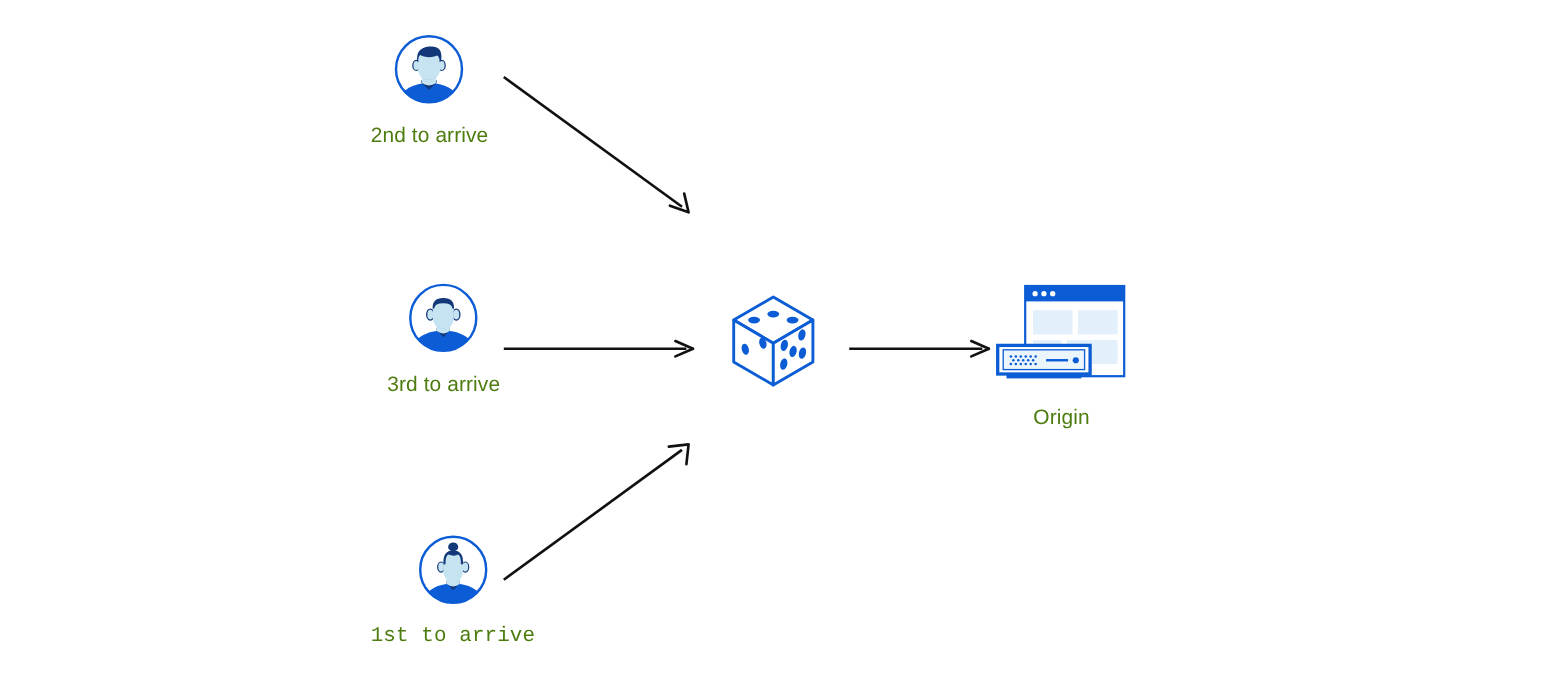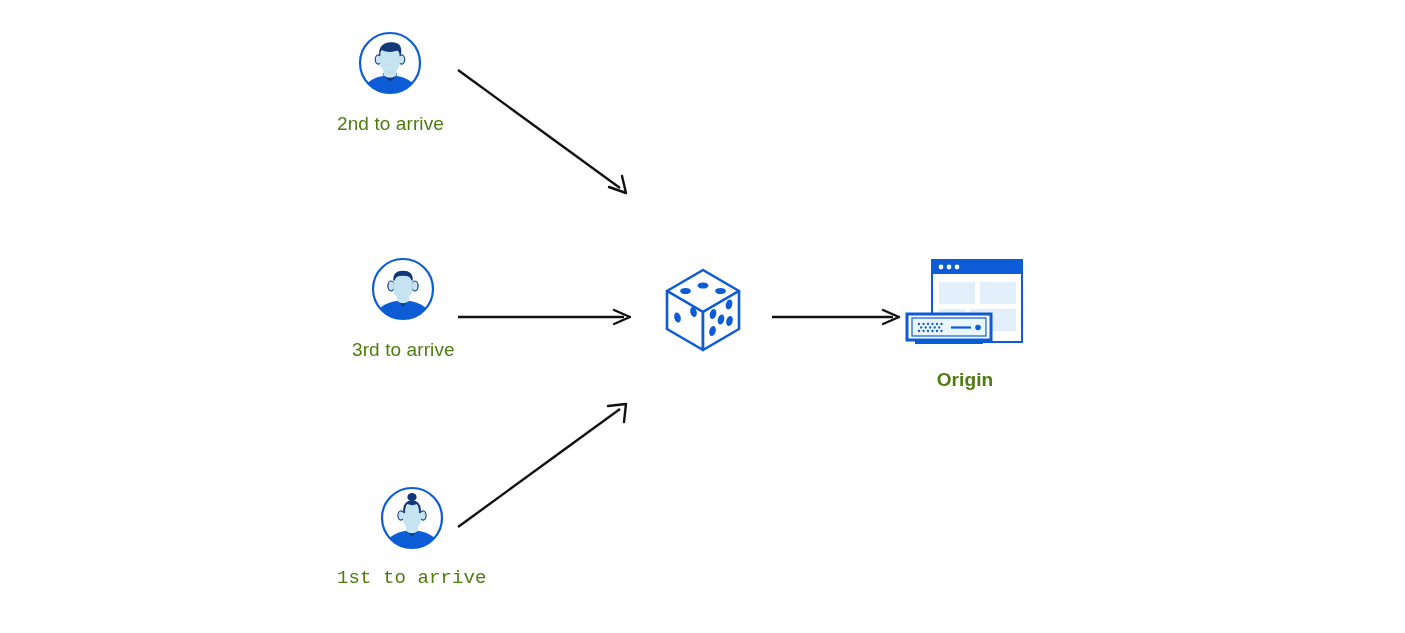--- a/index.html
+++ b/index.html
@@ -183,21 +183,21 @@
           <ellipse cx="69.0" cy="40.5" rx="3.2" ry="5.2" transform="rotate(14 69.0 40.5)"></ellipse>
           <ellipse cx="53.0" cy="50.0" rx="3.2" ry="5.2" transform="rotate(14 53.0 50.0)"></ellipse>
           <ellipse cx="61.0" cy="55.5" rx="3.2" ry="5.2" transform="rotate(14 61.0 55.5)"></ellipse>
           <ellipse cx="69.5" cy="57.0" rx="3.2" ry="5.2" transform="rotate(14 69.5 57.0)"></ellipse>
           <ellipse cx="52.5" cy="67.0" rx="3.2" ry="5.2" transform="rotate(14 52.5 67.0)"></ellipse>
         </g>
       </svg>
     </div>
   </div>
 
-  <div class="node origin-node" style="left:905px; top:256px;font-weight:bold;">
+  <div class="node origin-node" style="left:905px; top:256px;">
     <div class="origin-wrap">
       <svg viewBox="0 0 120 96" width="120" height="96">
 
         <g>
           <rect x="27" y="4" width="90" height="82" fill="#ffffff" stroke="#0b5cd5" stroke-width="2"></rect>
           <rect x="27" y="4" width="90" height="14" fill="#0b5cd5"></rect>
           <circle cx="36" cy="11" r="2.4" fill="#ffffff"></circle>
           <circle cx="44" cy="11" r="2.4" fill="#ffffff"></circle>
           <circle cx="52" cy="11" r="2.4" fill="#ffffff"></circle>
 

